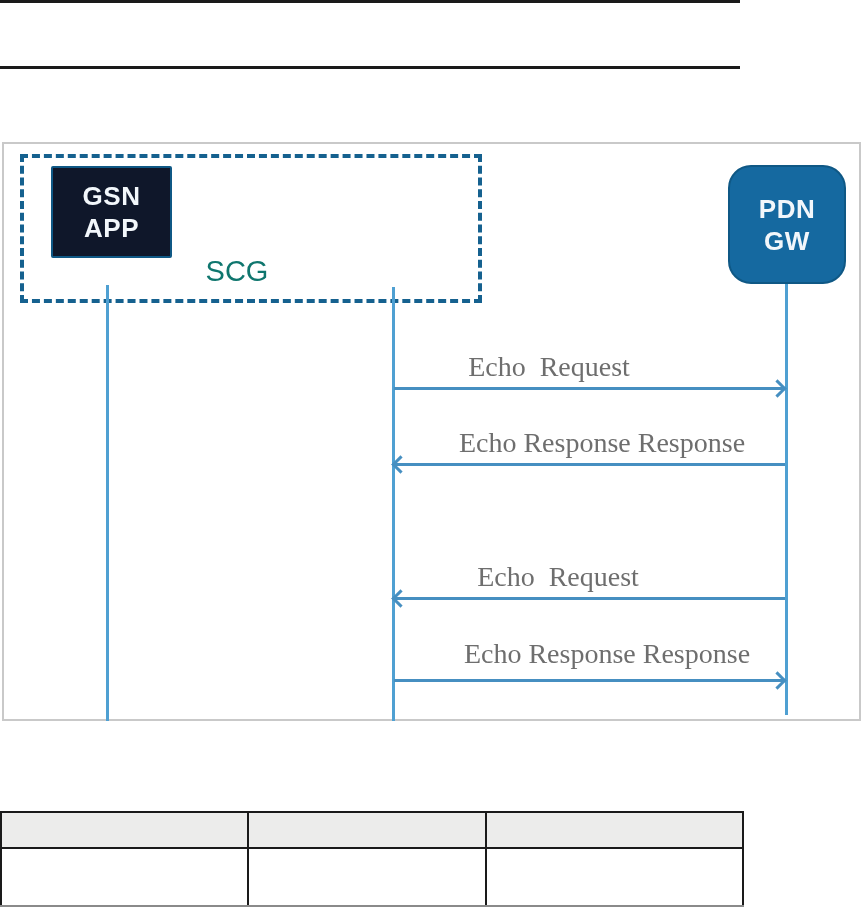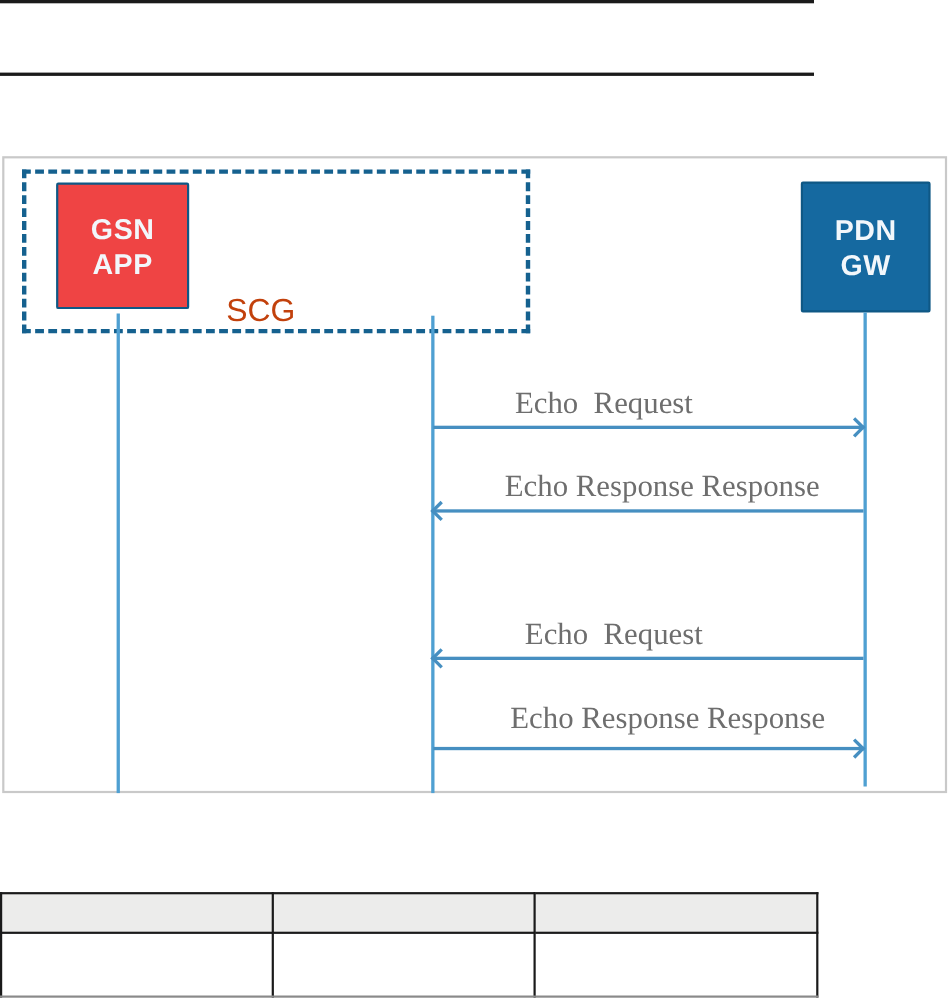--- a/index.html
+++ b/index.html
@@ -52,27 +52,27 @@
 </style>
 </head>
 <body>
 
 <div id="page-root">
   <div class="hrule top"></div>
   <div class="hrule bottom"></div>
 
   <figure class="diagram-figure">
     <div class="group-box" style="left: 16px; top: 10px; width: 462px; height: 149px; border-color: rgb(21, 97, 143);"></div>
-    <div class="scg-label" style="left: 233px; top: 124px; color: #c2410c;">SCG</div>
+    <div class="scg-label" style="left: 233px; top: 112px; color: #0f766e;">SCG</div>
 
-  <div class="node" style="left: 47px; top: 22px; width: 121px; height: 115px; background: #ef4444; border-color: rgb(15, 88, 133); color: rgb(242, 247, 251);">
+  <div class="node" style="left: 47px; top: 22px; width: 121px; height: 92px; background: #0f172a; border-color: rgb(15, 88, 133); color: rgb(242, 247, 251);">
         <div>GSN</div>
         <div>APP</div>
       </div>
-      <div class="node" style="left: 724px; top: 21px; width: 118px; height: 119px; background: rgb(21, 105, 160); border-color: rgb(15, 88, 133); color: rgb(242, 247, 251);">
+      <div class="node" style="left: 724px; top: 21px; width: 118px; height: 119px; background: rgb(21, 105, 160); border-color: rgb(15, 88, 133); color: rgb(242, 247, 251); border-radius: 23px;">
         <div>PDN</div>
         <div>GW</div>
       </div>
       <div class="lifeline" style="left: 102px; top: 141px; height: 436px; background: rgb(79, 160, 210);"></div>
       <div class="lifeline" style="left: 388px; top: 143px; height: 434px; background: rgb(79, 160, 210);"></div>
       <div class="lifeline" style="left: 781px; top: 140px; height: 431px; background: rgb(79, 160, 210);"></div>
       <div class="msg-label" style="left: 545px; top: 206px; color: rgb(110, 110, 110);">Echo  Request</div>
       <div class="msg-line" style="left: 390px; width: 391px; top: 243px; background: rgb(70, 143, 193);"></div>
       <div class="arrowhead" style="border-color: rgb(70, 143, 193); top: 238px; left: 767px; transform: rotate(45deg);"></div>
       <div class="msg-label" style="left: 598px; top: 282px; color: rgb(110, 110, 110);">Echo Response Response</div>

